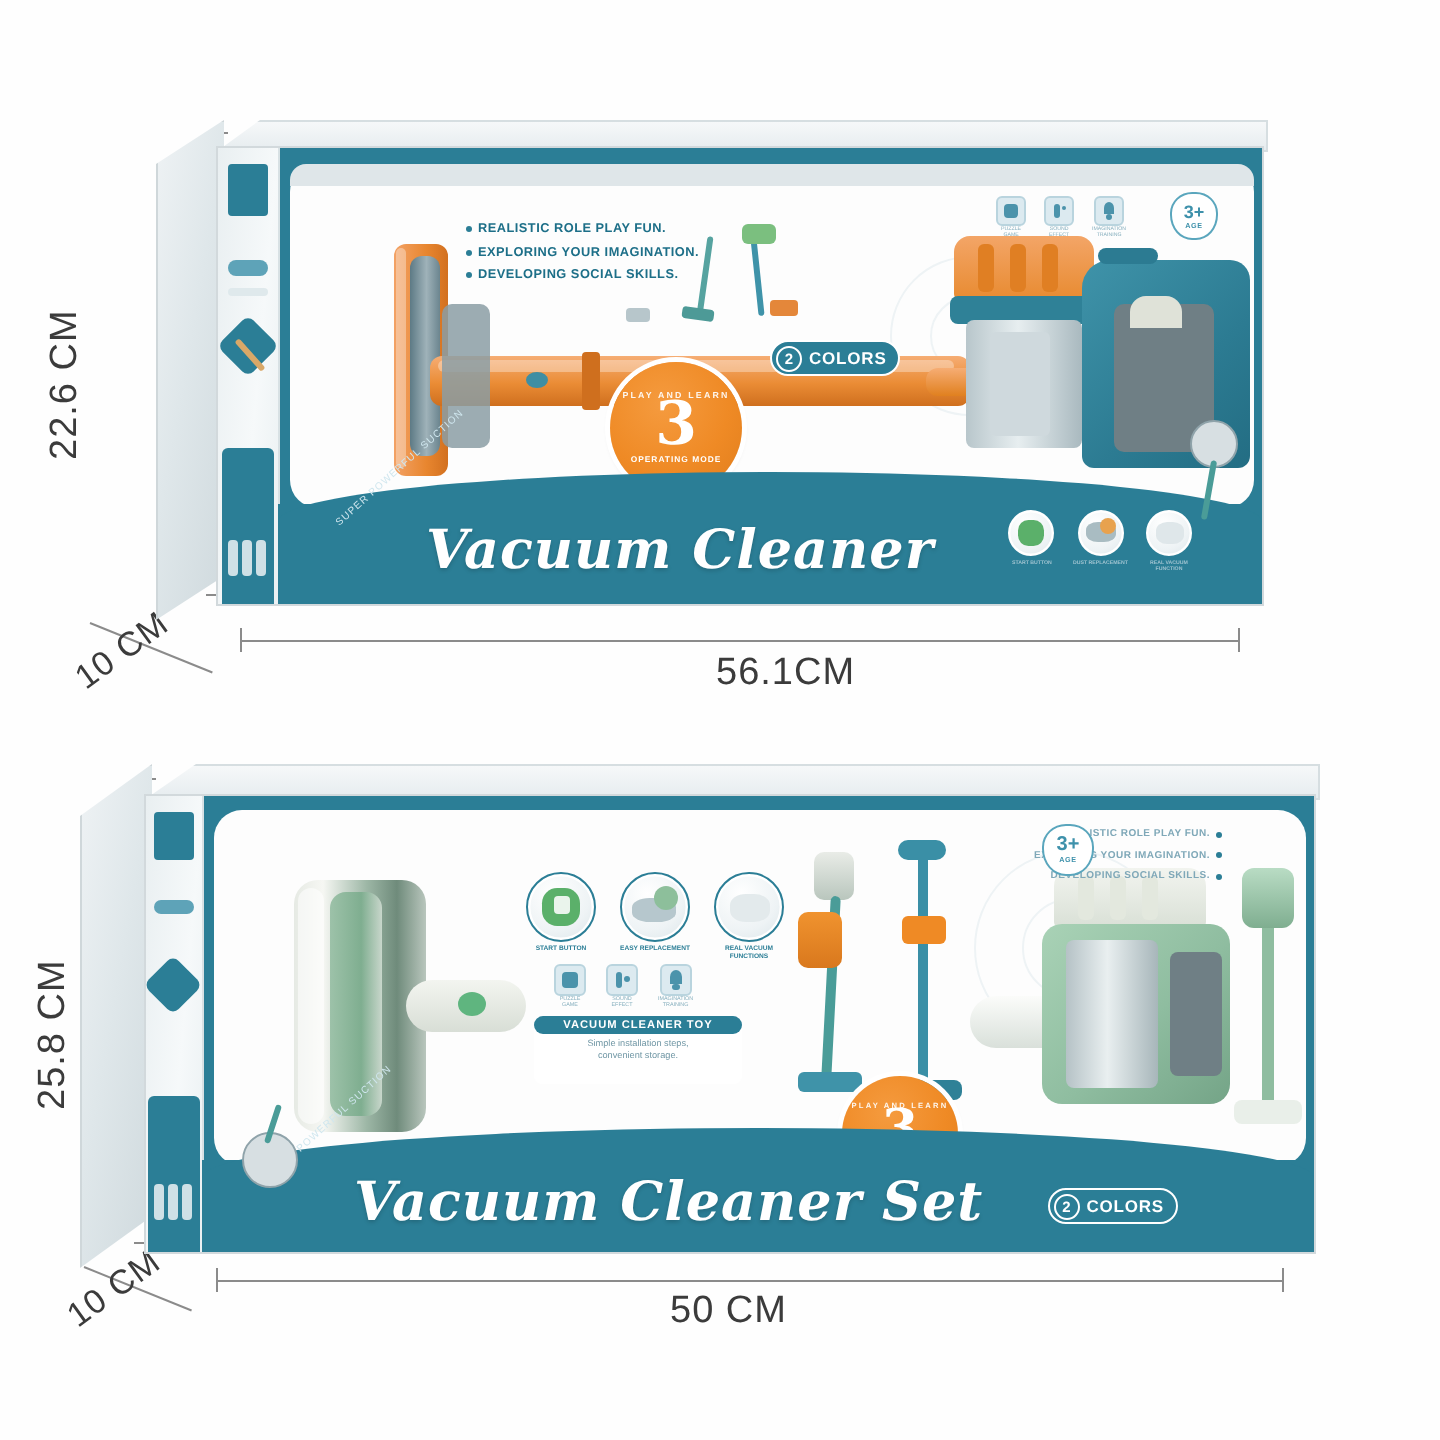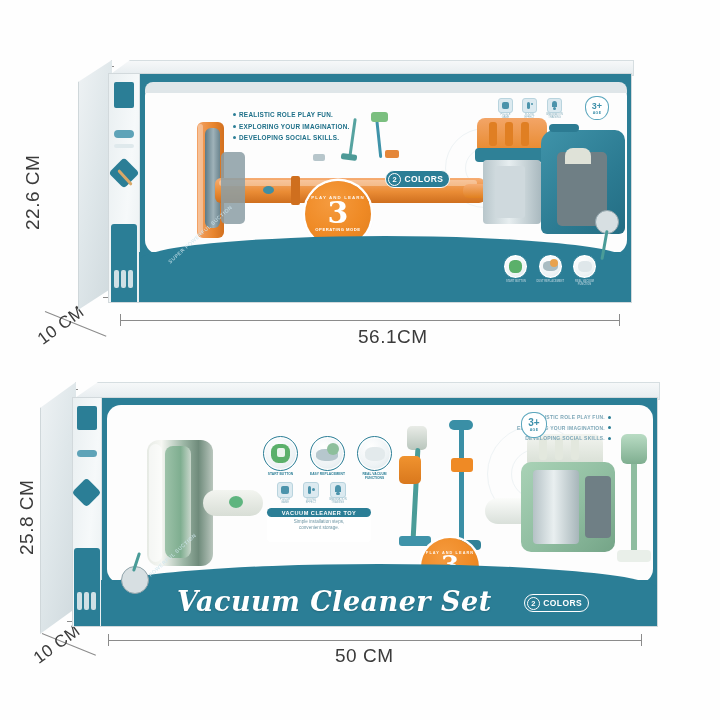--- a/index.html
+++ b/index.html
@@ -393,20 +393,21 @@
       <div class="colors-pill" style="left:276px; top:96px; background:#2b7e96;">
         <span class="num">2</span>
         <span class="lbl">COLORS</span>
       </div>
 
       <div class="banner" style="height:50px; left:30px;">
         <div class="banner-curve"></div>
 
         <div class="arc-text" style="left:28px; top:8px;">SUPER POWERFUL SUCTION</div>
 
+        <div class="script-title" style="left:74px; top:8px; font-size:27px;">Vacuum Cleaner</div>
 
         <div class="feat-row small" style="right:34px; top:2px; gap:8px;">
           <div class="feat">
             <div class="circ" style="width:23px;height:23px;">
               <div class="blob" style="left:5px;top:5px;width:13px;height:13px;background:#5bb06a;"></div>
             </div>
             <div class="cap" style="font-size:2.6px;">START BUTTON</div>
           </div>
           <div class="feat">
             <div class="circ" style="width:23px;height:23px;">

